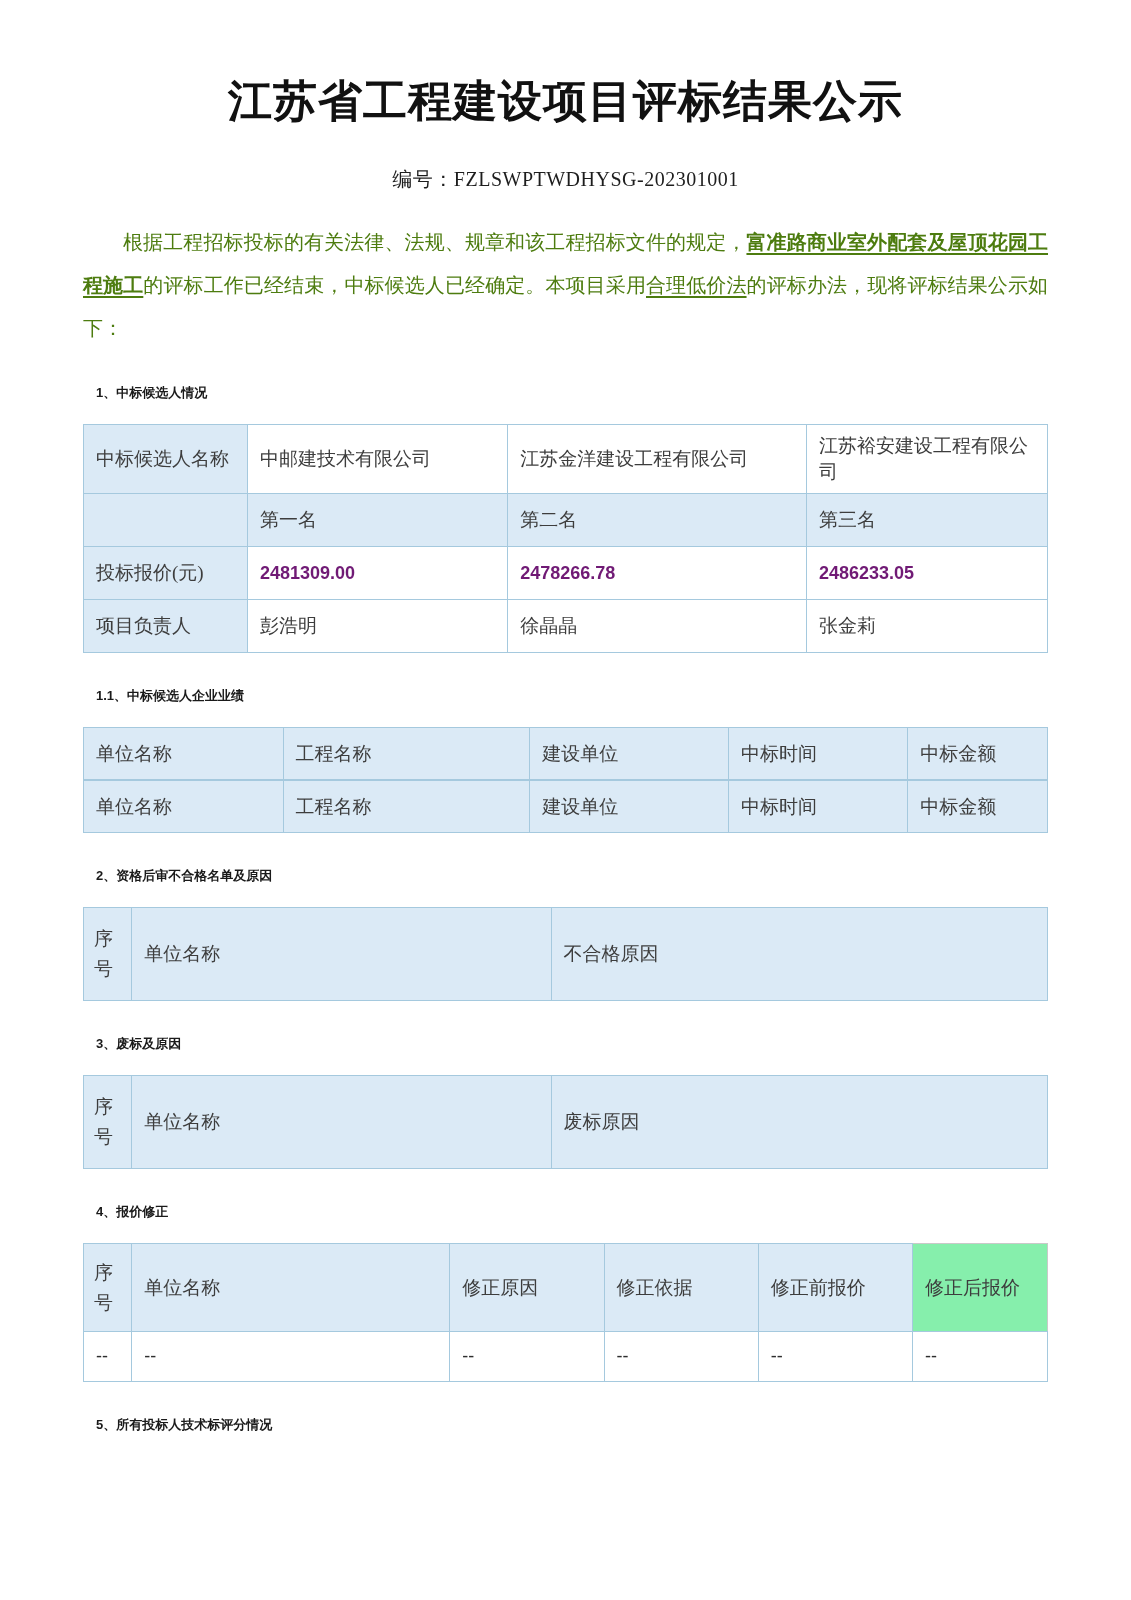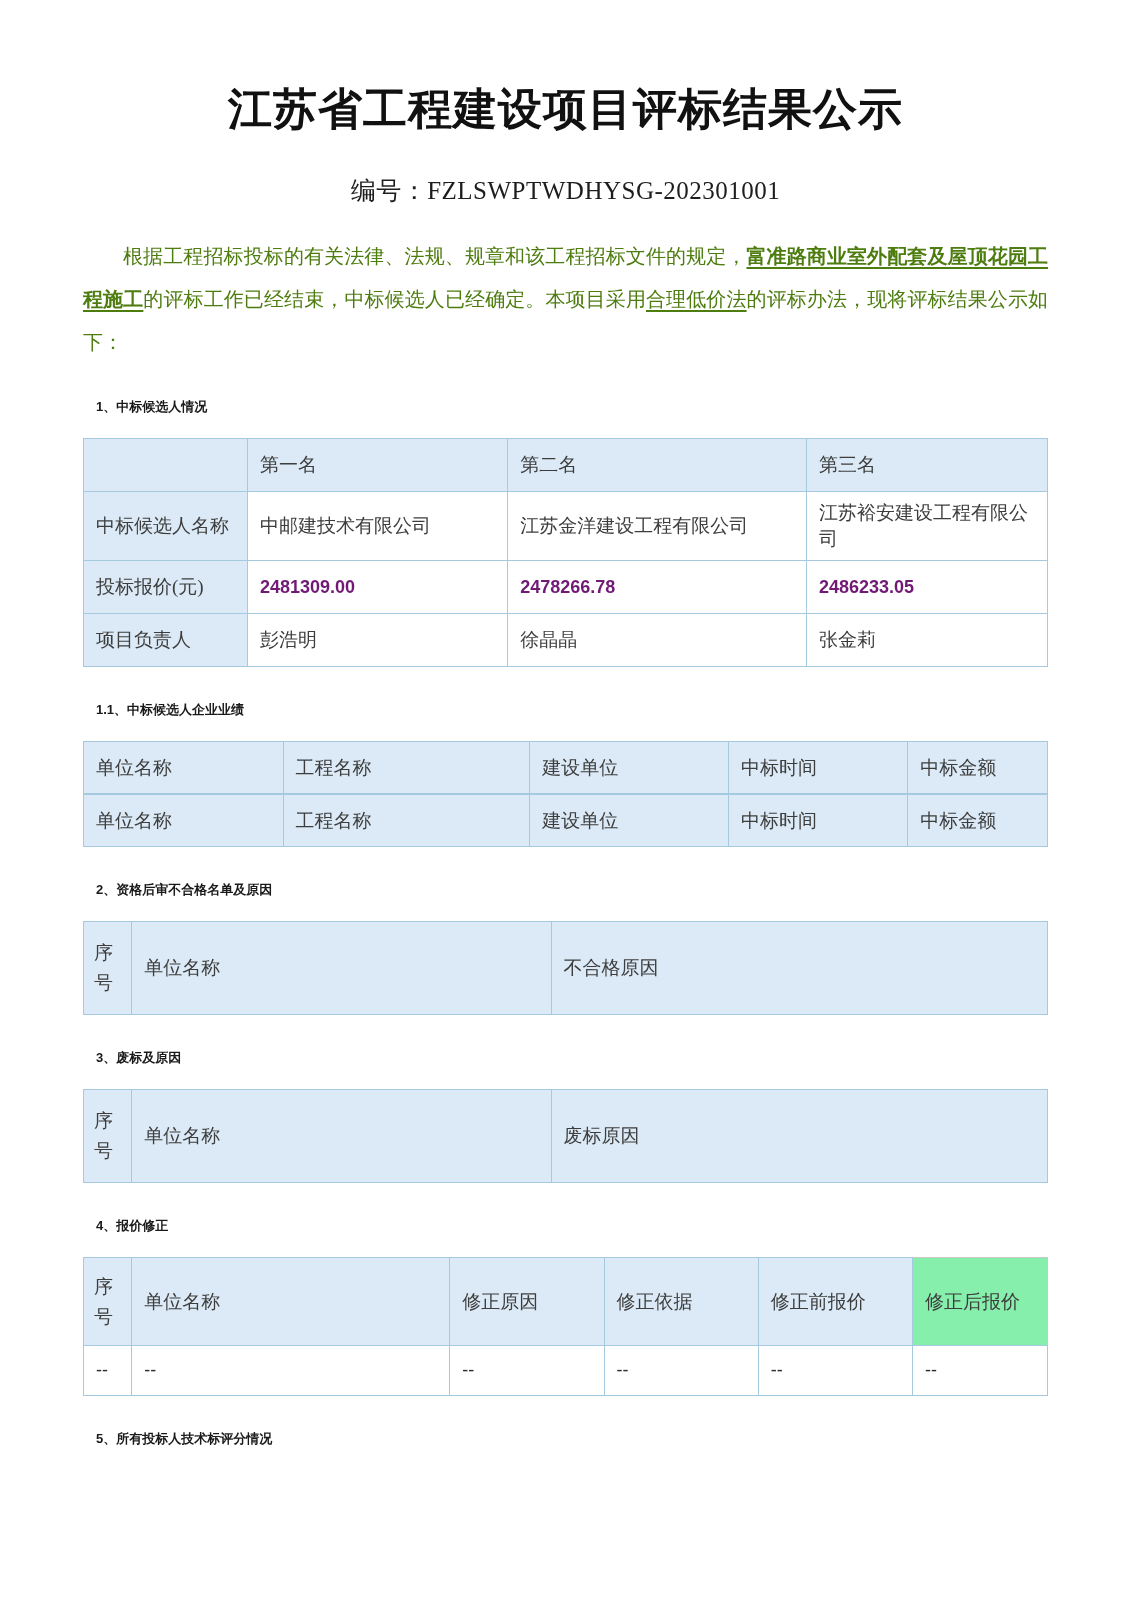--- a/index.html
+++ b/index.html
@@ -9,34 +9,34 @@
     height:1600px;
     background:#ffffff;
     overflow:hidden;
     font-family:"Liberation Serif","DejaVu Serif",serif;
     color:#262626;
     box-sizing:border-box;
   }
   .content{padding:0 83px;}
 
   .doc-title{
-    margin:16px;
+    margin:8px;
     padding-top:62px;
     text-align:center;
     font-size:44px;
     line-height:64px;
     font-weight:bold;
     color:#111111;
     letter-spacing:1px;
     font-family:"Liberation Serif","DejaVu Serif",serif;
   }
   .doc-number{
     margin-top:32px;
     text-align:center;
-    font-size:25px;
+    font-size:20px;
     color:#1d1d1d;
     letter-spacing:0.5px;
   }
   .intro{
     margin:28px 0 0 0;
     font-size:20px;
     line-height:43px;
     text-align:justify;
     text-indent:2em;
     color:#4d7c0f;
@@ -119,30 +119,30 @@
     <h2 class="sec-heading">1、中标候选人情况</h2>
     <table class="t-candidates">
       <colgroup>
           <col style="width:17%">
           <col style="width:27%">
           <col style="width:31%">
           <col style="width:25%">
         </colgroup>
       <tbody>
         <tr>
+          <td class="hd">中标候选人名称</td>
+          <td class="body-cell">中邮建技术有限公司</td>
+          <td class="body-cell">江苏金洋建设工程有限公司</td>
+          <td class="body-cell">江苏裕安建设工程有限公司</td>
+        </tr>
+        <tr>
           <th class="hd"></th>
           <th class="hd">第一名</th>
           <th class="hd">第二名</th>
           <th class="hd">第三名</th>
-        </tr>
-        <tr>
-          <td class="hd">中标候选人名称</td>
-          <td class="body-cell">中邮建技术有限公司</td>
-          <td class="body-cell">江苏金洋建设工程有限公司</td>
-          <td class="body-cell">江苏裕安建设工程有限公司</td>
         </tr>
         <tr>
           <td class="hd">投标报价(元)</td>
           <td class="body-cell num">2481309.00</td>
           <td class="body-cell num">2478266.78</td>
           <td class="body-cell num">2486233.05</td>
         </tr>
         <tr>
           <td class="hd">项目负责人</td>
           <td class="body-cell">彭浩明</td>

